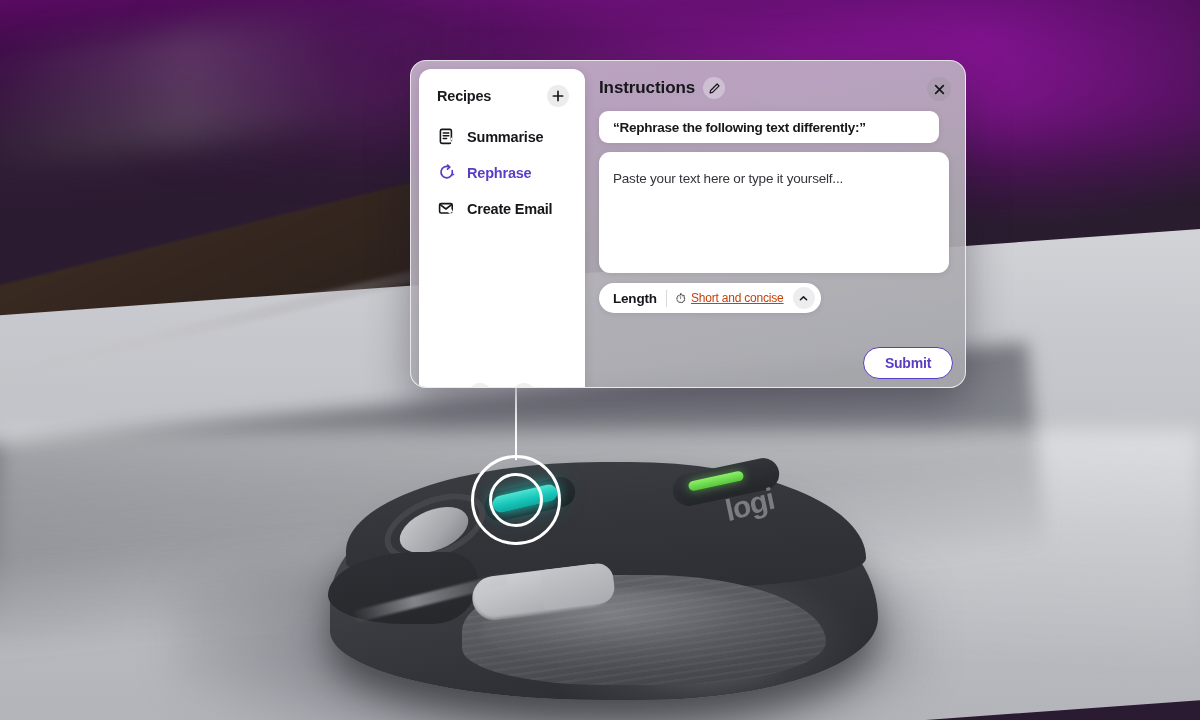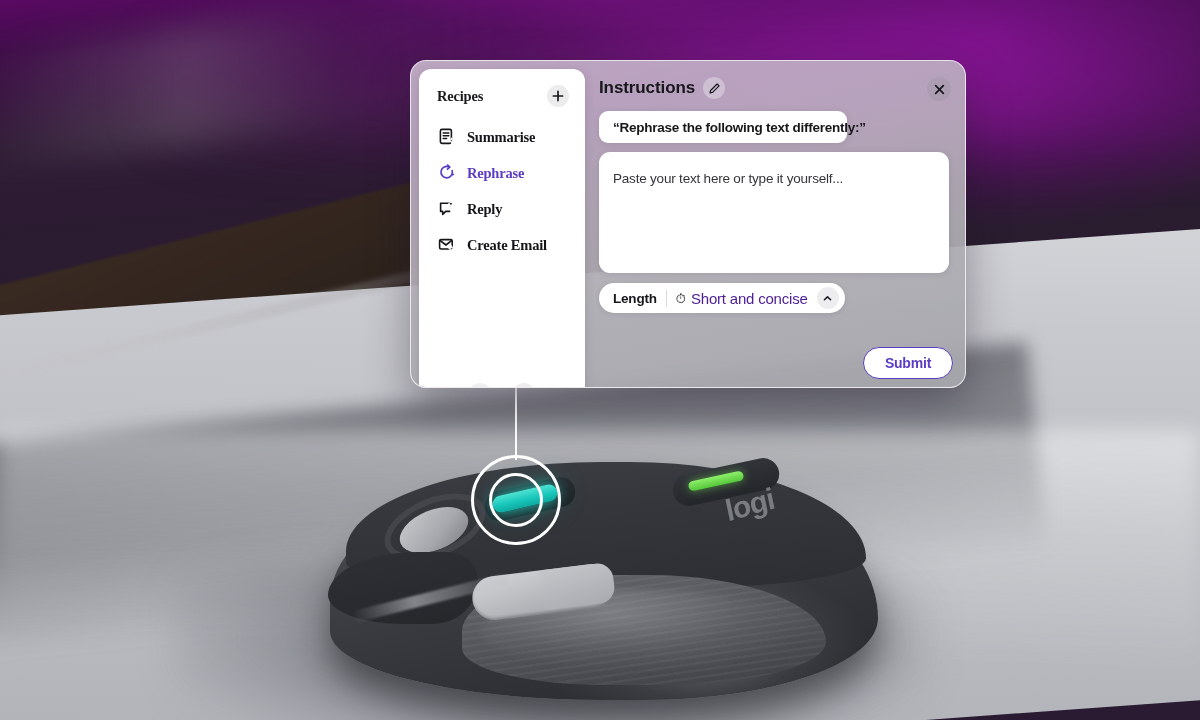--- a/index.html
+++ b/index.html
@@ -285,21 +285,20 @@
   }
 
   
   .recipes-card {
     position: absolute;
     left: 8px; top: 8px;
     width: 166px; height: 352px;
     background: #ffffff;
     border-radius: 12px;
     box-shadow: 0 2px 10px rgba(60,50,70,.18);
-    font-family: Liberation Serif, serif;
   }
   .recipes-head {
     position: absolute;
     left: 18px; top: 16px;
     width: 132px;
     display: flex;
     align-items: center;
     justify-content: space-between;
   }
   .recipes-title {
@@ -398,21 +397,21 @@
     background: rgba(150,145,155,.30);
     display: flex;
     align-items: center;
     justify-content: center;
     cursor: pointer;
     border: none;
   }
 
   .prompt-field {
     margin-top: 10px;
-    width: 248px;
+    width: 340px;
     height: 32px;
     background: #ffffff;
     border-radius: 9px;
     display: flex;
     align-items: center;
     padding: 0 14px;
     font-size: 13.5px;
     font-weight: 700;
     color: #17171c;
     letter-spacing: -.25px;
@@ -454,24 +453,25 @@
     letter-spacing: -.2px;
   }
   .opt-sep {
     width: 1px;
     height: 17px;
     background: #d9d9dd;
     margin: 0 9px;
   }
   .opt-emoji { font-size: 13px; margin-right: 5px; line-height: 1; }
   .opt-value {
-    font-size: 15px;
-    color: #4c1d95;
+    font-size: 12px;
+    color: #c2410c;
     letter-spacing: -.2px;
     white-space: nowrap;
+    text-decoration: underline;
   }
   .chev-btn {
     width: 22px; height: 22px;
     margin-left: 9px;
     border-radius: 50%;
     background: #ededef;
     display: flex;
     align-items: center;
     justify-content: center;
     border: none;
@@ -564,29 +564,20 @@
           <span class="ri-icon">
             <svg width="20" height="20" viewBox="0 0 20 20">
               <path d="M15.2 7.6A5.7 5.7 0 1 1 12.2 4" fill="none" stroke="#5b3cc4" stroke-width="1.7" stroke-linecap="round"></path>
               <path d="M10.6 2.1l2.2 2.1-2.3 2" fill="none" stroke="#5b3cc4" stroke-width="1.7" stroke-linecap="round" stroke-linejoin="round"></path>
               <path d="M15.9 9.6l.55 1.35 1.35.55-1.35.55-.55 1.35-.55-1.35L14 11.5l1.35-.55z" fill="#5b3cc4"></path>
             </svg>
           </span>
           <span class="ri-label">Rephrase</span>
         </div>
 
-        <div class="recipe-item">
-          <span class="ri-icon">
-            <svg width="20" height="20" viewBox="0 0 20 20">
-              <path d="M12.6 4.2H3.6v8.2h2.1v3l3.1-3h3.8" fill="none" stroke="#15151a" stroke-width="1.6" stroke-linejoin="round" stroke-linecap="round"></path>
-              <path d="M13.9 2.2l.75 1.85 1.85.75-1.85.75-.75 1.85-.75-1.85-1.85-.75 1.85-.75z" fill="#15151a" stroke="#ffffff" stroke-width="1"></path>
-            </svg>
-          </span>
-          <span class="ri-label">Reply</span>
-        </div>
 
         <div class="recipe-item">
           <span class="ri-icon">
             <svg width="20" height="20" viewBox="0 0 20 20">
               <rect x="2.6" y="4.6" width="12.6" height="9.4" rx="1.5" fill="none" stroke="#15151a" stroke-width="1.6"></rect>
               <path d="M2.9 5.4l6 4.6 6-4.6" fill="none" stroke="#15151a" stroke-width="1.6" stroke-linejoin="round"></path>
               <path d="M14.7 11.3l.72 1.78 1.78.72-1.78.72-.72 1.78-.72-1.78-1.78-.72 1.78-.72z" fill="#15151a" stroke="#ffffff" stroke-width="1.1"></path>
             </svg>
           </span>
           <span class="ri-label">Create Email</span>

